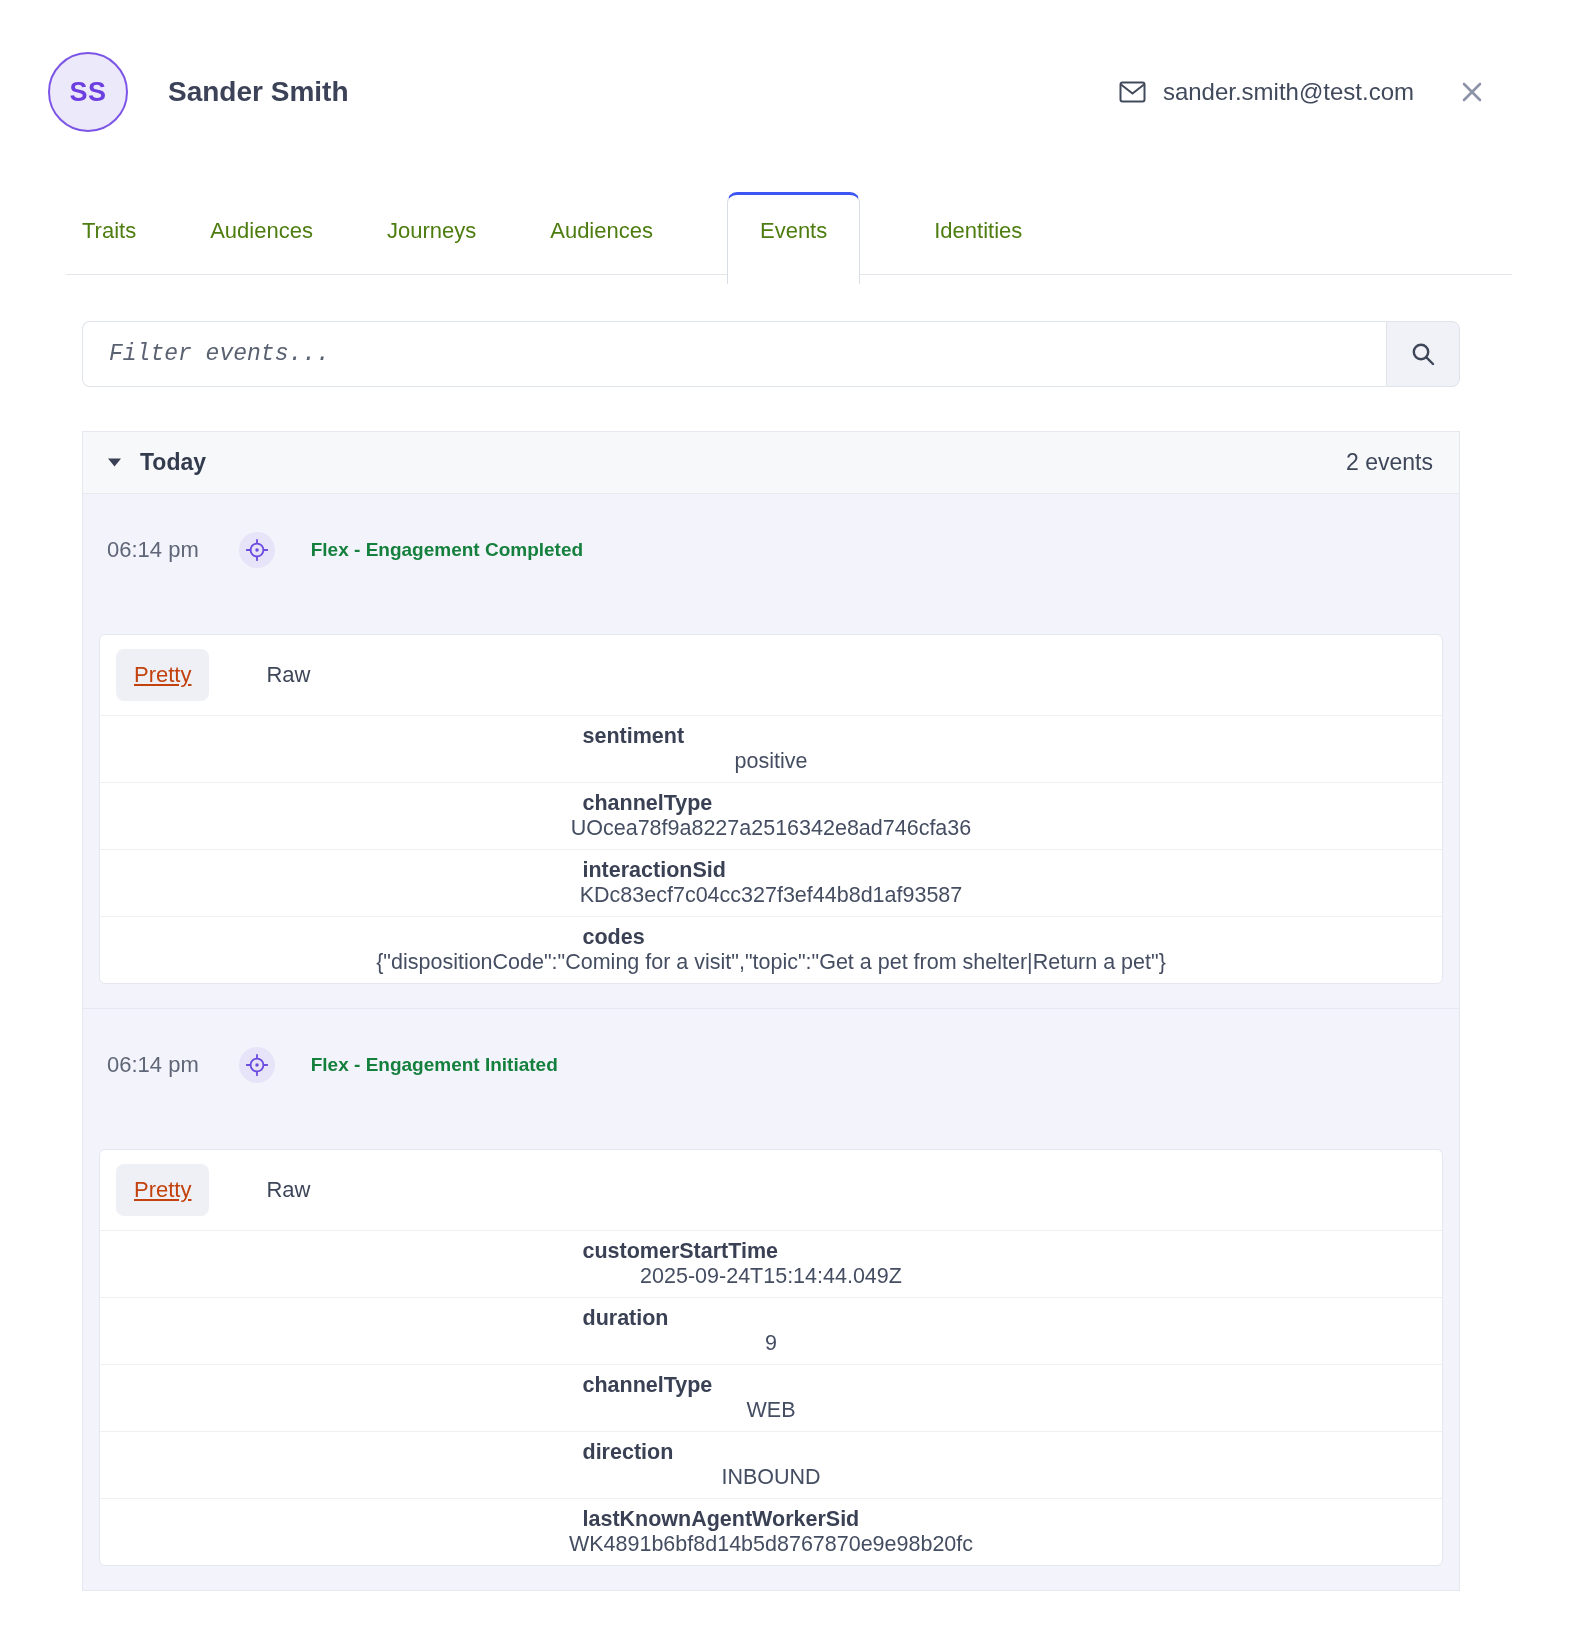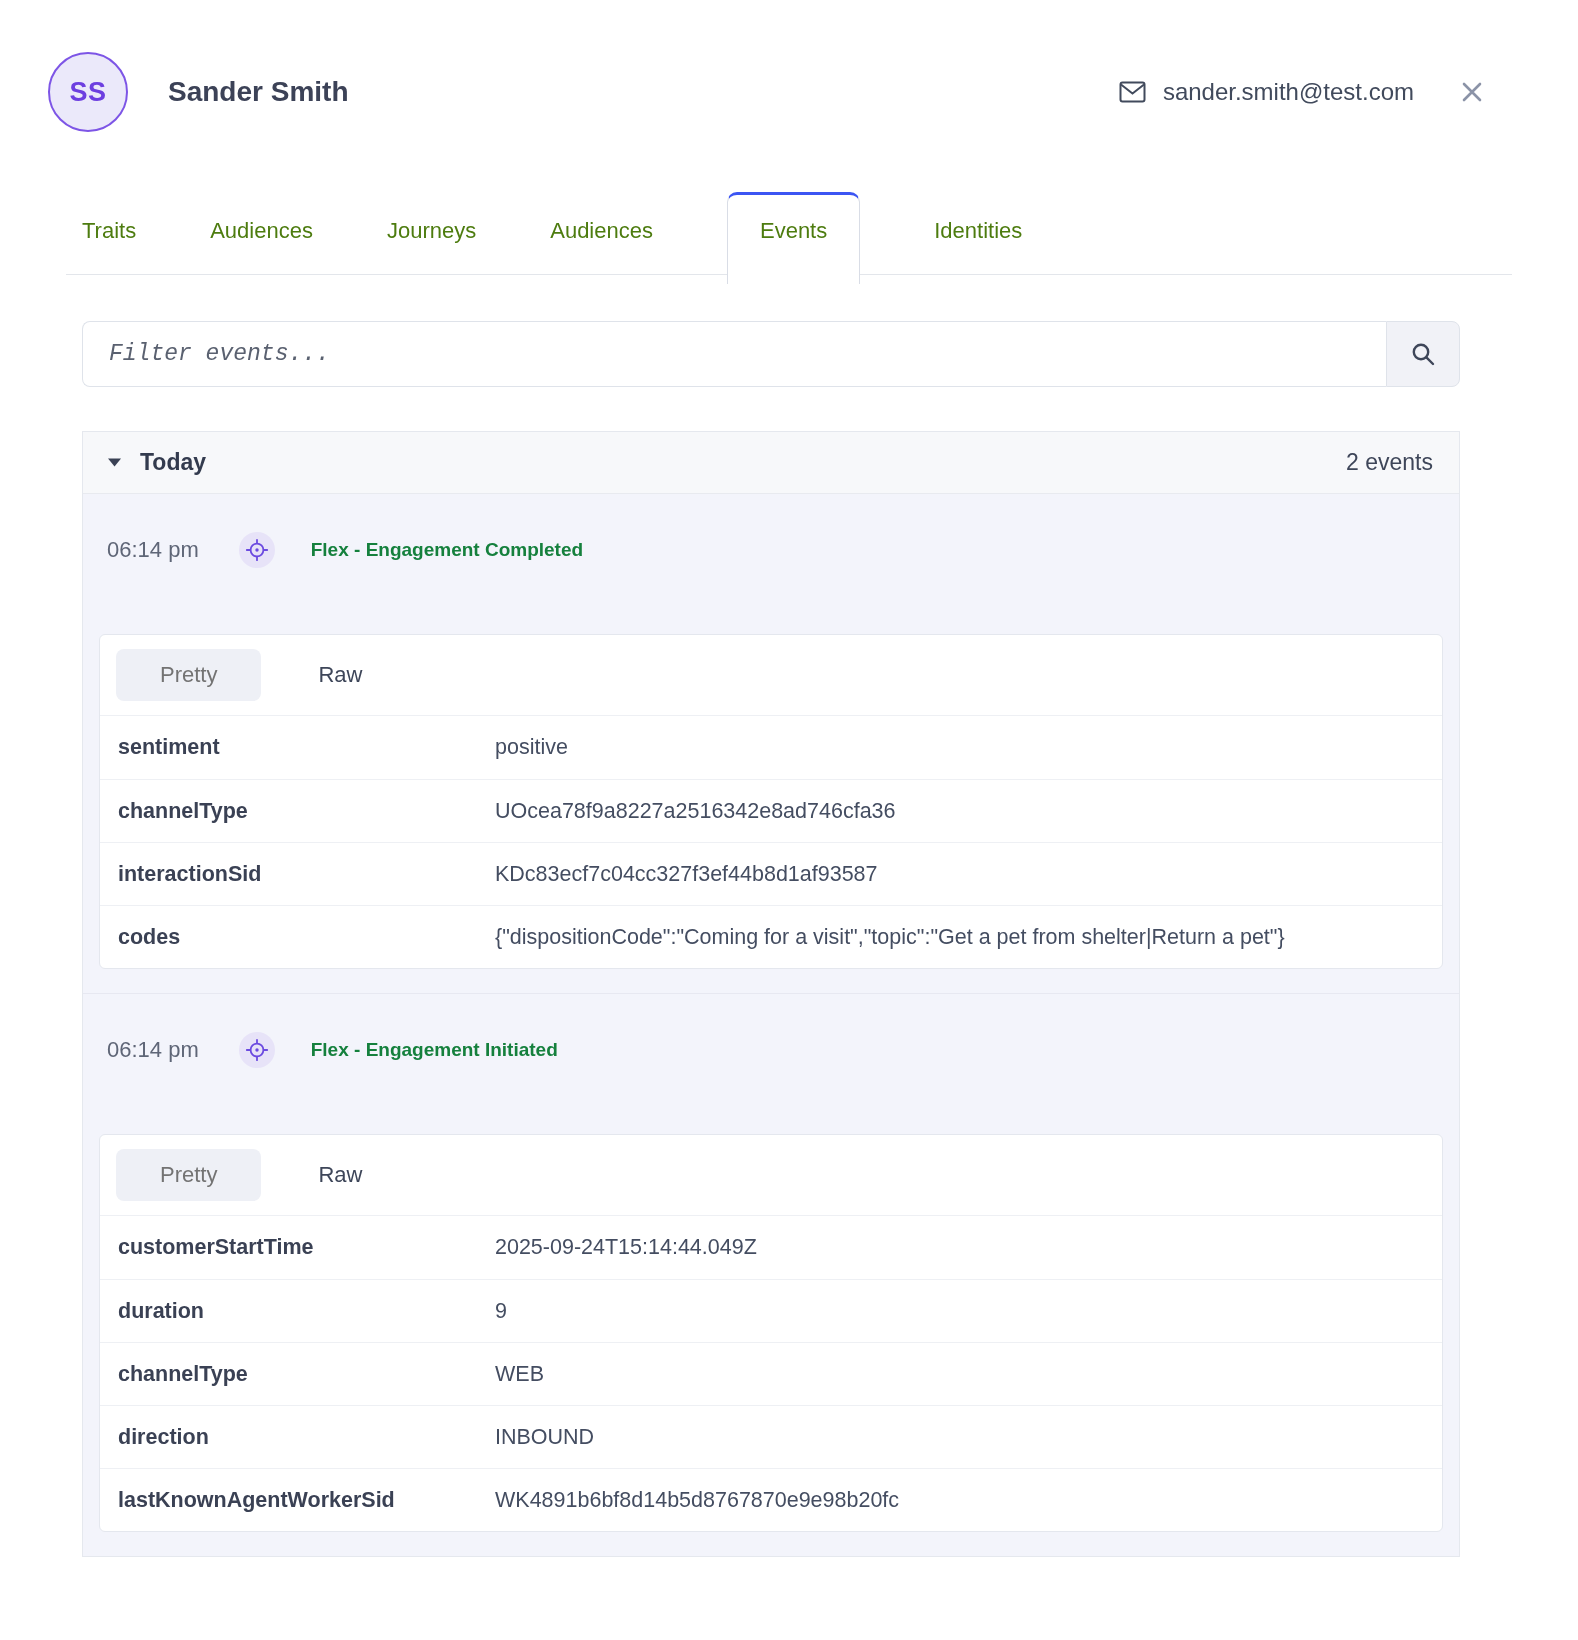--- a/index.html
+++ b/index.html
@@ -99,26 +99,26 @@
   .event-title { font-size: 19px; font-weight: 600; color: #15803d; }
 
   .event-card {
     margin-top: 66px;
     background: #fff; border: 1px solid #e4e7ee; border-radius: 6px;
     overflow: hidden;
   }
   .card-tabs { display: flex; align-items: center; padding: 14px 16px; border-bottom: 1px solid #eef0f4; }
   .pretty-btn {
     background: #eef0f6; border-radius: 8px;
-    color: #737373; font-size: 22px; font-weight: 500;
-    padding: 13px 44px; cursor: pointer;
+    color: #c2410c; font-size: 22px; font-weight: 500;
+    padding: 13px 18px; cursor: pointer; text-decoration: underline;
   }
   .raw-btn { font-size: 22px; color: #3e4659; margin-left: 47px; padding: 13px 10px; cursor: pointer; }
 
-  .prop-row { display: flex; align-items: center; min-height: 63px; padding: 8px 18px; font-size: 21.5px; }
+  .prop-row { display: flex; align-items: center; min-height: 63px; padding: 8px 18px; font-size: 21.5px; flex-direction: column; }
   .prop-row + .prop-row { border-top: 1px solid #eef0f4; }
   .prop-key { width: 377px; flex-shrink: 0; font-weight: 600; color: #3a4154; }
   .prop-value { color: #444d61; word-break: break-all; }
 </style>
 </head>
 <body>
 
 <div class="header">
   <div class="header-left">
     <div class="avatar">

